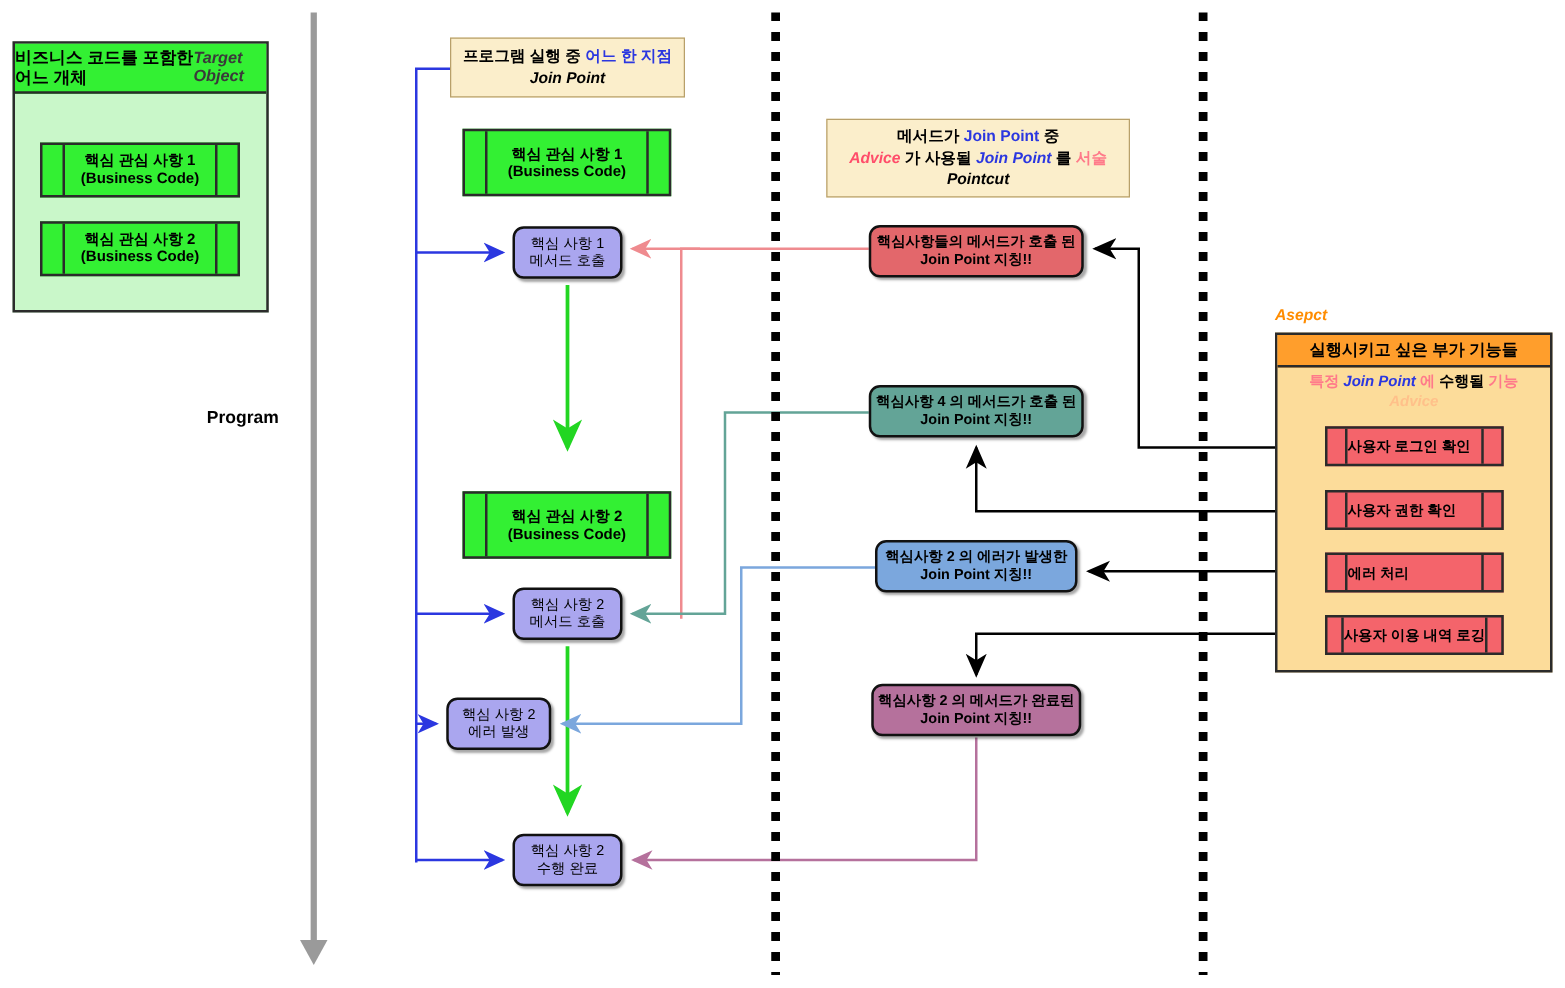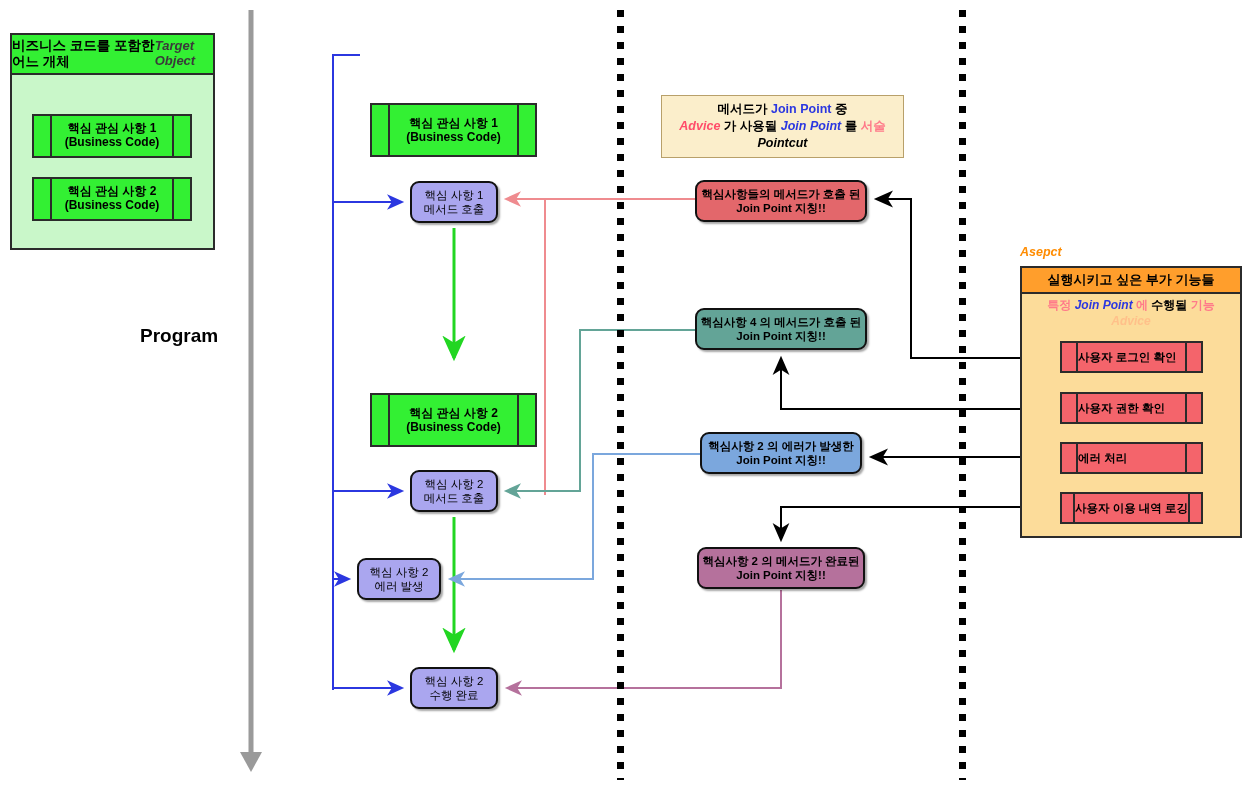--- a/index.html
+++ b/index.html
@@ -40,22 +40,22 @@
     flex:1;display:flex;flex-direction:column;align-items:center;justify-content:center;
     line-height:1.15;
   }
   .biz-block .mid span{font-size:12px;font-weight:bold;color:#000;white-space:nowrap;}
 
   #biz-1{left:32px; top:114px; width:160px;}
   #biz-2{left:32px; top:177px; width:160px;}
 
   
   #program-label{
-    left:140px; top:325px; width:100px;
-    text-align:left;font-size:19px;font-weight:bold;color:#000;
+    left:123px; top:325px; width:100px;
+    text-align:right;font-size:14px;font-weight:bold;color:#000;
   }
 
   
   .dotted-sep{
     top:10px; width:7px; height:770px;
     background-image:repeating-linear-gradient(to bottom,#000 0px,#000 7px,rgba(0,0,0,0) 7px,rgba(0,0,0,0) 16px);
   }
   #dotted-sep-1{left:617px;}
   #dotted-sep-2{left:959px;}
 
@@ -245,20 +245,26 @@
     <div class="sidebar"></div>
     <div class="mid">
       <span>핵심 관심 사항 2</span>
       <span>(Business Code)</span>
     </div>
     <div class="sidebar right"></div>
   </div>
 
   <div class="abs" id="program-label">Program</div>
 
+  <div class="abs callout" id="joinpoint-callout">
+    <div class="line">
+      <span>프로그램 실행 중 </span><span class="t-blue">어느 한 지점</span>
+    </div>
+    <div class="line t-blue-i">Join Point</div>
+  </div>
 
   <div class="abs callout" id="pointcut-callout">
     <div class="line">
       <span>메서드가 </span><span class="t-blue">Join Point</span><span> 중</span>
     </div>
     <div class="line">
       <span class="t-red">Advice</span><span> 가 사용될 </span><span class="t-blue-i">Join Point</span><span> 를 </span><span class="t-pink">서술</span>
     </div>
     <div class="line t-magenta">Pointcut</div>
   </div>

